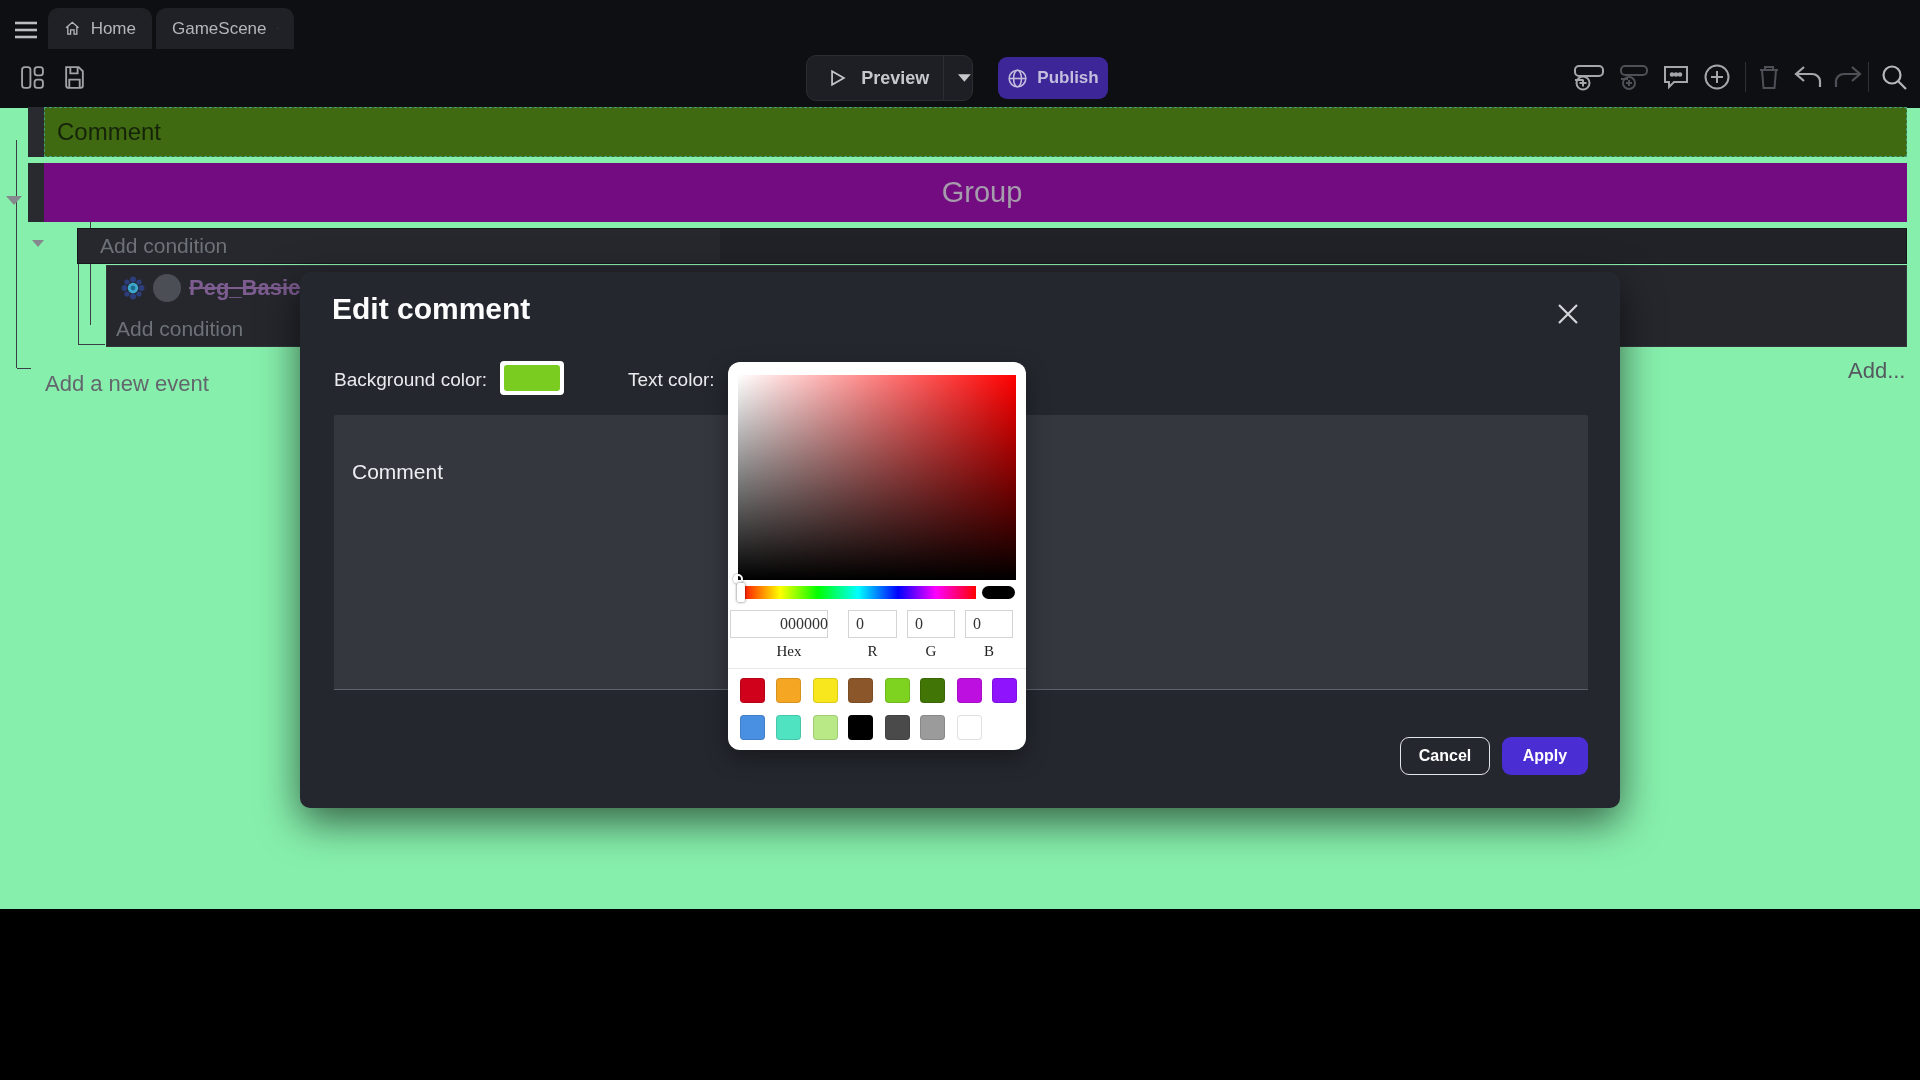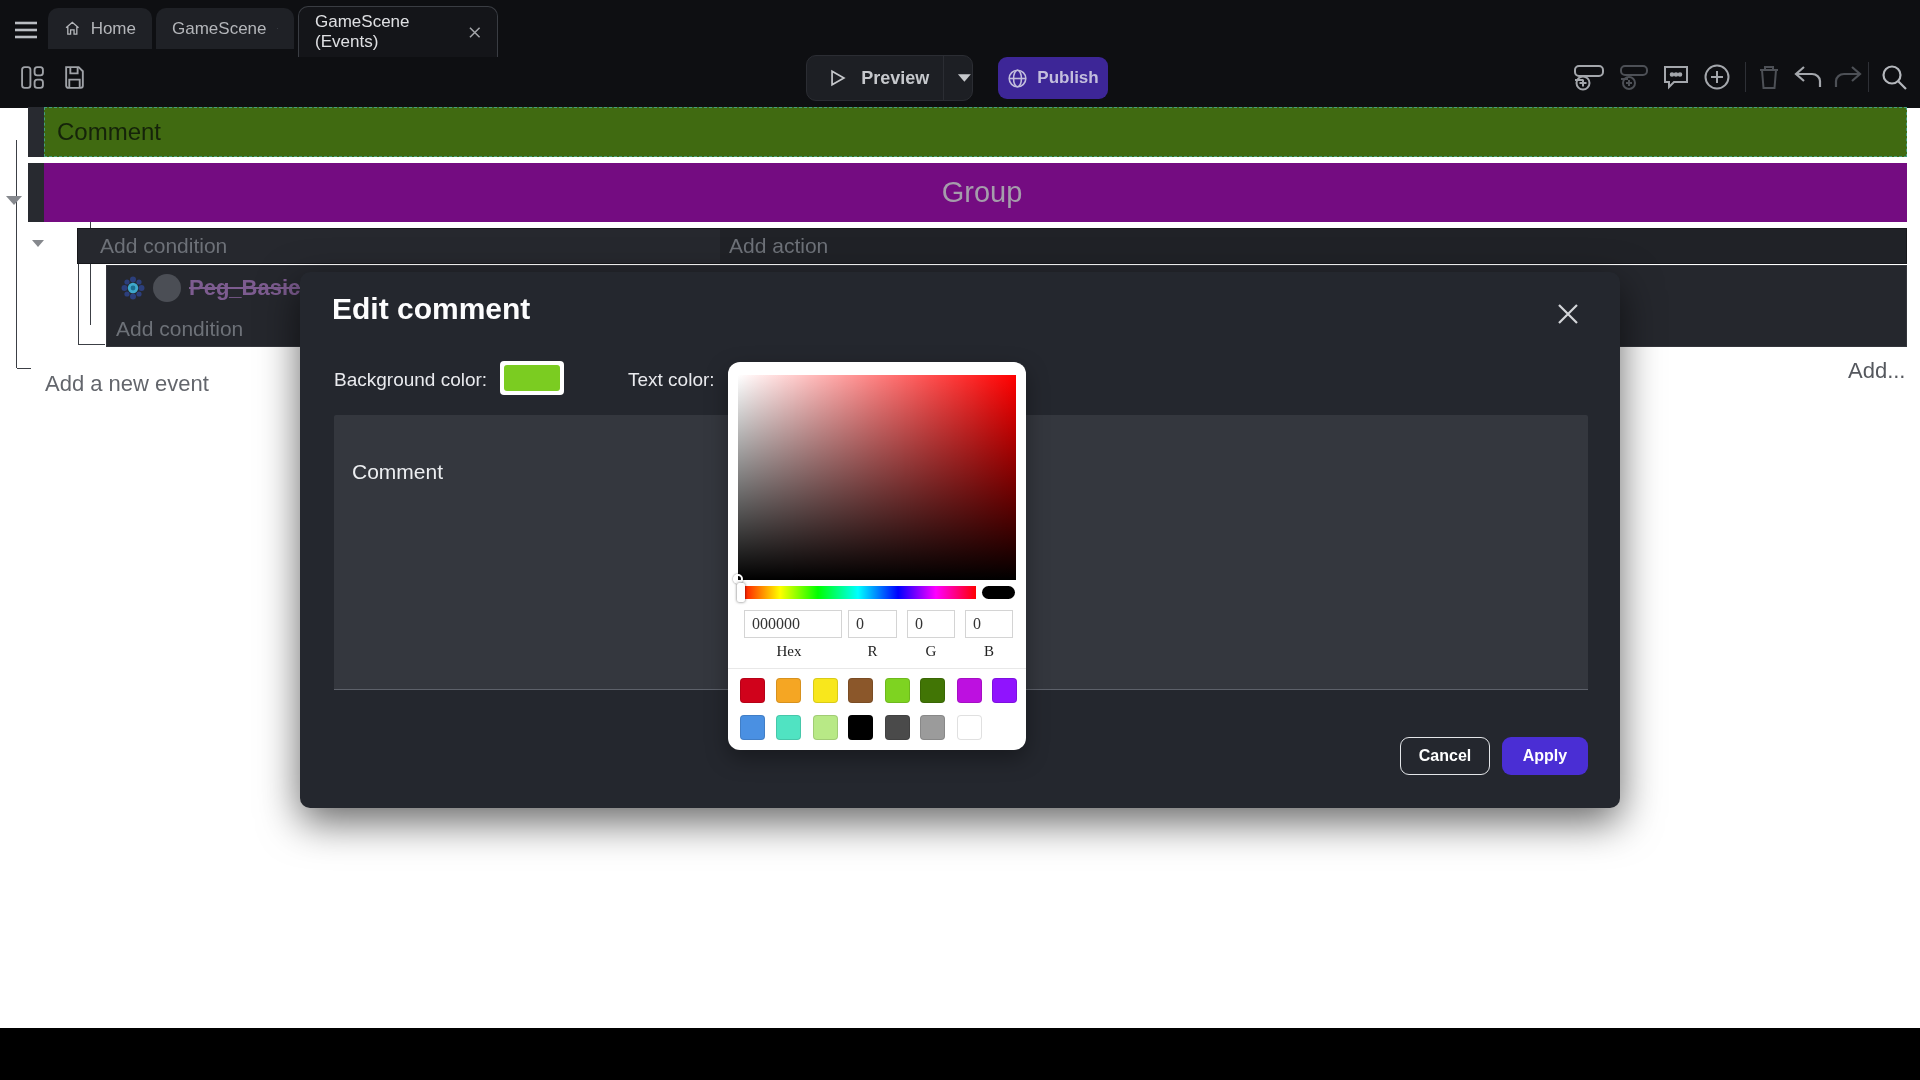--- a/index.html
+++ b/index.html
@@ -1,19 +1,19 @@
 <!DOCTYPE html>
 <html><head>
 <meta charset="utf-8">
 <style>
   * { margin:0; padding:0; box-sizing:border-box; }
   html,body { background:#000; }
   #app {
-    position:relative; width:1920px; height:1028px; overflow:hidden;
-    background:#ffffff; font-family:"Liberation Sans", sans-serif;
+    position:relative; width:1920px; height:909px; overflow:hidden;
+    background:#86efac; font-family:"Liberation Sans", sans-serif;
     -webkit-font-smoothing:antialiased;
   }
 
   
   #topbar { position:absolute; left:0; top:0; width:1920px; height:108px; background:#0e0f12; }
   .tab {
     position:absolute; top:8px; height:41px; border-radius:10px 10px 0 0;
     background:#1f2126; color:#b4b6ba; font-size:17px;
     display:flex; align-items:center; gap:10px; padding:0 16px; cursor:pointer;
   }
@@ -140,26 +140,20 @@
       <span>Home</span>
     </div>
 
     <div class="tab" style="left:156px; width:138px;">
       <span>GameScene</span>
       <svg class="close" viewBox="0 0 12 12">
           <path d="M1 1 L11 11 M11 1 L1 11" stroke="#9b9ea3" stroke-width="1.6"></path>
         </svg>
     </div>
 
-    <div class="tab active" style="left:298px; width:200px;">
-      <span>GameScene (Events)</span>
-      <svg class="close" viewBox="0 0 12 12">
-          <path d="M1 1 L11 11 M11 1 L1 11" stroke="#c6c8cc" stroke-width="1.6"></path>
-        </svg>
-    </div>
 
     <div class="icon-btn" style="left:18px; top:62px; width:28px; height:30px;">
       <svg width="25" height="25" viewBox="0 0 24 24" fill="none" stroke="#9fa2a7" stroke-width="1.8">
           <rect x="2" y="2" width="8" height="20" rx="2.5"></rect>
           <rect x="14" y="2" width="8" height="8" rx="2.5"></rect>
           <rect x="14" y="14" width="8" height="8" rx="2.5"></rect>
         </svg>
     </div>
     <div class="icon-btn" style="left:60px; top:62px; width:28px; height:30px;">
       <svg width="25" height="25" viewBox="0 0 24 24" fill="none" stroke="#9fa2a7" stroke-width="1.8">
@@ -261,23 +255,20 @@
     </div>
 
     <div id="group-handle" style="top:163px; height:59px;"></div>
     <div id="group-bar" style="background: rgb(116, 12, 129);">
       <span>Group</span>
     </div>
 
     <div id="event-row1">
       <div id="cond-col">
         <span class="row-text">Add condition</span>
-      </div>
-      <div id="act-col">
-        <span class="row-text">Add action</span>
       </div>
     </div>
 
     <div id="event-row2">
       <div id="peg-row">
         <svg width="24" height="24" viewBox="0 0 24 24">
           <g fill="#2c3f7c">
               <circle cx="12" cy="3.5" r="3"></circle>
               <circle cx="12" cy="20.5" r="3"></circle>
               <circle cx="3.5" cy="12" r="3"></circle>
@@ -329,21 +320,21 @@
 
   <div id="picker">
     <div id="sat-area">
       <div id="sat-cursor"></div>
     </div>
     <div id="hue-bar">
       <div id="hue-handle"></div>
     </div>
     <div id="current-swatch" style="background: rgb(0, 0, 0);"></div>
 
-    <input class="pk-input" style="left: 16px; width: 98px;" value="000000">
+    <input class="pk-input" style="left: 2px; width: 98px; text-align: right;" value="000000">
     <input class="pk-input" style="left: 120px;" value="0">
     <input class="pk-input" style="left: 179px; width: 48px;" value="0">
     <input class="pk-input" style="left: 237px; width: 48px;" value="0">
     <div class="pk-label" style="left:12px; width:98px;">Hex</div>
     <div class="pk-label" style="left:120px; width:49px;">R</div>
     <div class="pk-label" style="left:179px; width:48px;">G</div>
     <div class="pk-label" style="left:237px; width:48px;">B</div>
     <div id="pk-divider"></div>
 
     <div class="swatch" style="left: 12px; top: 316px; background: rgb(208, 2, 27);"></div>

